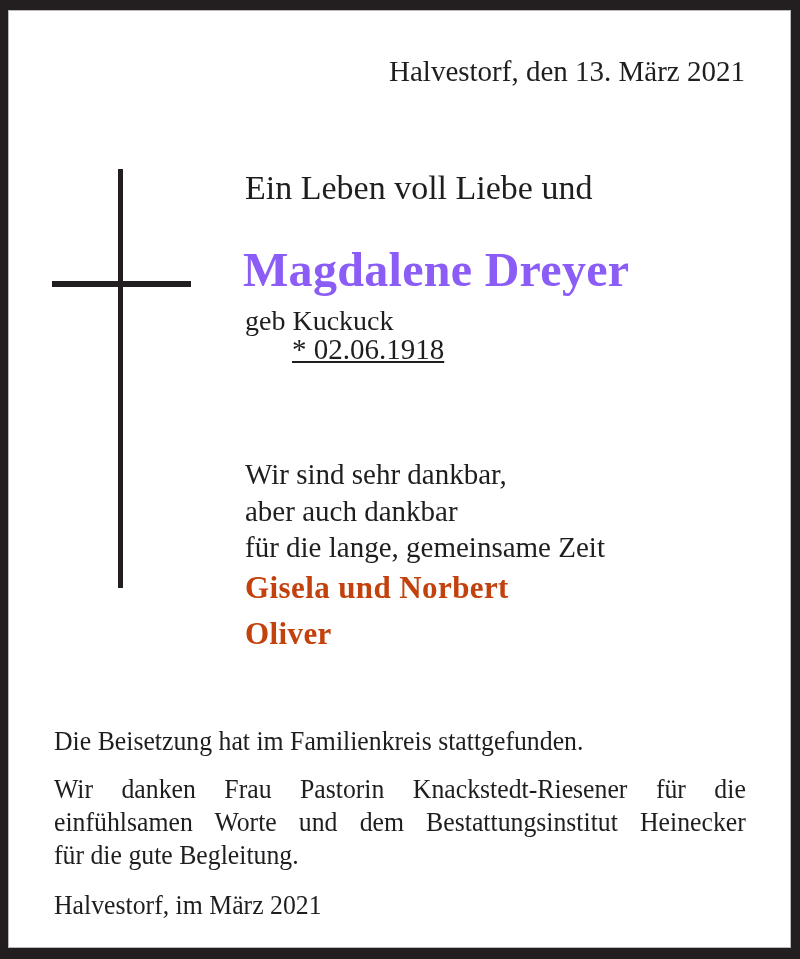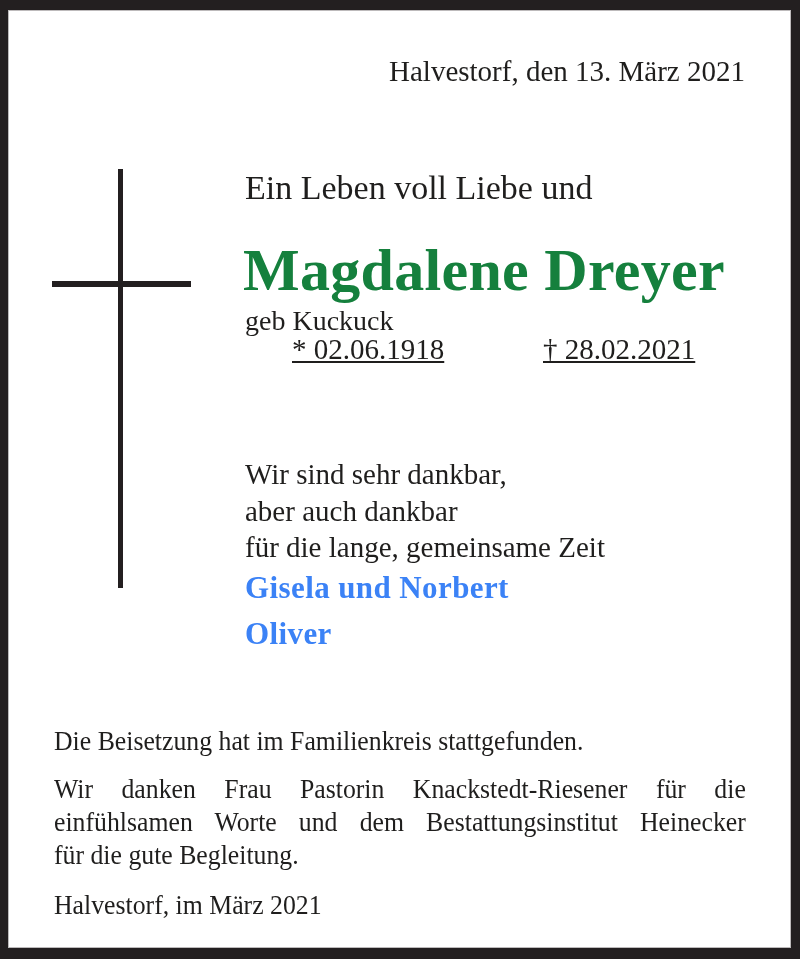--- a/index.html
+++ b/index.html
@@ -45,23 +45,23 @@
     white-space: nowrap;
   }
   .intro {
     position: absolute;
     left: 245px; top: 133px;
     font-size: 34px; line-height: 37px; margin-top: 36px;
   }
   .deceased-name {
     position: absolute;
     left: 243px; top: 238px;
-    font-size: 60px; line-height: 64px;
+    font-size: 48px; line-height: 64px;
     font-weight: bold;
-    color: #15803d;
+    color: #8b5cf6;
     white-space: nowrap;
     letter-spacing: 0.3px;
   }
   .maiden-name {
     position: absolute;
     left: 245px; top: 306px; width: 480px;
     text-align: left;
     font-size: 28px; line-height: 30px;
   }
   .birth-date, .death-date {
@@ -77,21 +77,21 @@
     position: absolute;
     left: 245px; top: 456px;
     font-size: 29px; line-height: 36.6px;
   }
   .mourner {
     position: absolute;
     left: 245px;
     font-size: 31px; line-height: 34px;
     font-weight: bold;
     letter-spacing: 0.4px;
-    color: #3b82f6;
+    color: #c2410c;
     white-space: nowrap;
   }
   .mourner-1 { top: 571px; }
   .mourner-2 { top: 617px; }
 
   
   .bottom-block {
     position: absolute;
     left: 54px; top: 724px;
     width: 752px;
@@ -126,21 +126,20 @@
   </div>
 
   <div>
     <div class="cross-bar cross-vertical"></div>
     <div class="cross-bar cross-horizontal"></div>
   </div>
 
   <div class="deceased-name">Magdalene Dreyer</div>
   <div class="maiden-name">geb Kuckuck</div>
   <div class="birth-date">* 02.06.1918</div>
-  <div class="death-date">† 28.02.2021</div>
 
   <div class="grief">
     <div>Wir sind sehr dankbar,</div>
     <div>aber auch dankbar</div>
     <div>für die lange, gemeinsame Zeit</div>
   </div>
 
   <div class="mourner mourner-1">Gisela und Norbert</div>
   <div class="mourner mourner-2">Oliver</div>
 

